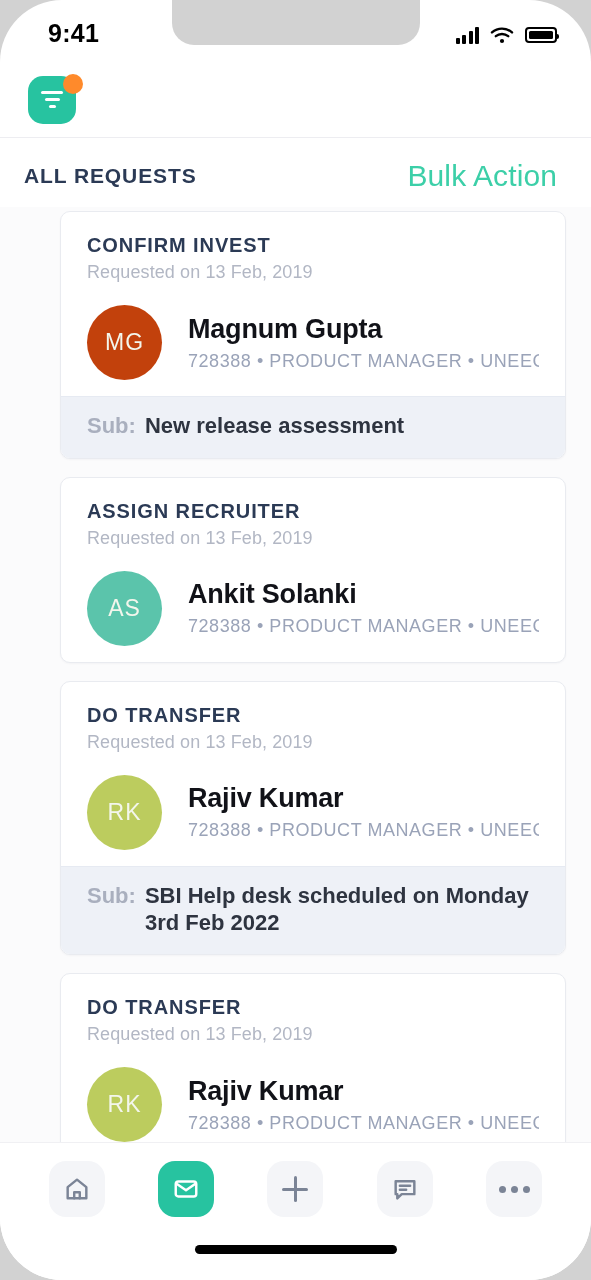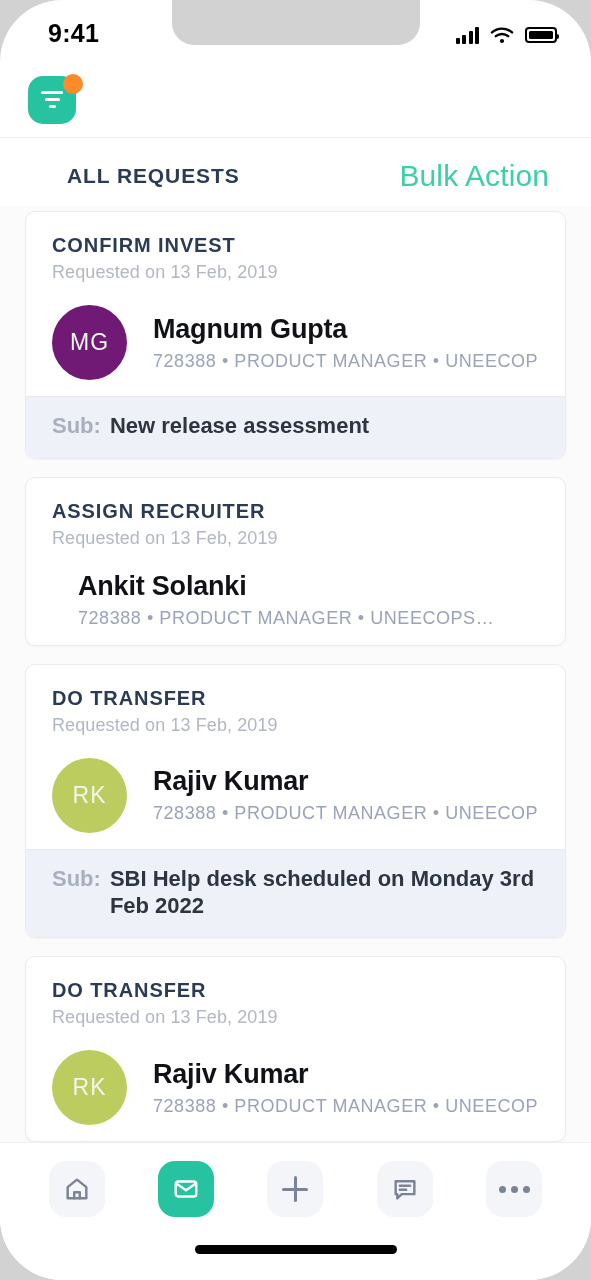--- a/index.html
+++ b/index.html
@@ -83,26 +83,25 @@
   .filter-btn i:nth-child(2){ width:15px; }
   .filter-btn i:nth-child(3){ width:7px; }
   .filter-badge {
     position:absolute; top:-2px; right:-3px;
     width:20px; height:20px; border-radius:50%;
     background:#ff8a2b;
   }
 
   
   .section-row {
-    position:absolute; top:140px; left:0; right:16px;
+    position:absolute; top:140px; left:0; right:8px;
     height:72px;
     display:flex; align-items:center; justify-content:space-between;
     padding:0 26px 0 24px;
     background:#fff;
-    margin-left:43px;
   }
   .section-title {
     font-size:21px; font-weight:bold; color:#2b3a55;
     letter-spacing:.9px;
   }
   .bulk-action {
     font-size:30px; color:#3ccfa8; font-weight:normal;
     letter-spacing:.1px;
   }
 
@@ -113,20 +112,21 @@
     padding:4px 25px 0 25px;
     overflow:hidden;
   }
   .card {
     background:#fff;
     border:1px solid #e9ebf0;
     border-radius:10px;
     margin-bottom:18px;
     overflow:hidden;
     box-shadow:0 1px 2px rgba(40,50,80,.04);
+    margin-left:35px;
   }
   .card-body { padding:22px 26px 16px 26px; }
   .card-type {
     font-size:20px; font-weight:bold; color:#2b3a55;
     letter-spacing:.9px;
   }
   .card-date {
     font-size:18px; color:#b2b7c4; margin-top:5px; letter-spacing:.1px;
   }
   .person { display:flex; align-items:center; margin-top:22px; }
@@ -236,37 +236,38 @@
     <div class="section-title">ALL REQUESTS</div>
     <div class="bulk-action">Bulk Action</div>
   </div>
 
   <div class="list">
       <div class="card">
         <div class="card-body">
           <div class="card-type">CONFIRM INVEST</div>
           <div class="card-date">Requested on 13 Feb, 2019</div>
           <div class="person">
-            <div class="avatar" style="background: #701a75;">MG</div>
+            <div class="avatar" style="background: #c2410c;">MG</div>
             <div class="person-info">
               <div class="person-name">Magnum Gupta</div>
               <div class="person-meta"><span>728388</span><span class="dot"> •  </span><span>PRODUCT MANAGER</span><span class="dot"> •  </span><span>UNEECOPS…</span></div>
             </div>
           </div>
         </div>
         <div class="sub-row">
           <div class="sub-label">Sub:</div>
           <div class="sub-value">New release assessment</div>
         </div>
       </div>
       <div class="card">
         <div class="card-body">
           <div class="card-type">ASSIGN RECRUITER</div>
           <div class="card-date">Requested on 13 Feb, 2019</div>
           <div class="person">
+            <div class="avatar" style="background: rgb(91, 196, 171);">AS</div>
             <div class="person-info">
               <div class="person-name">Ankit Solanki</div>
               <div class="person-meta"><span>728388</span><span class="dot"> •  </span><span>PRODUCT MANAGER</span><span class="dot"> •  </span><span>UNEECOPS…</span></div>
             </div>
           </div>
         </div>
       </div>
       <div class="card">
         <div class="card-body">
           <div class="card-type">DO TRANSFER</div>

